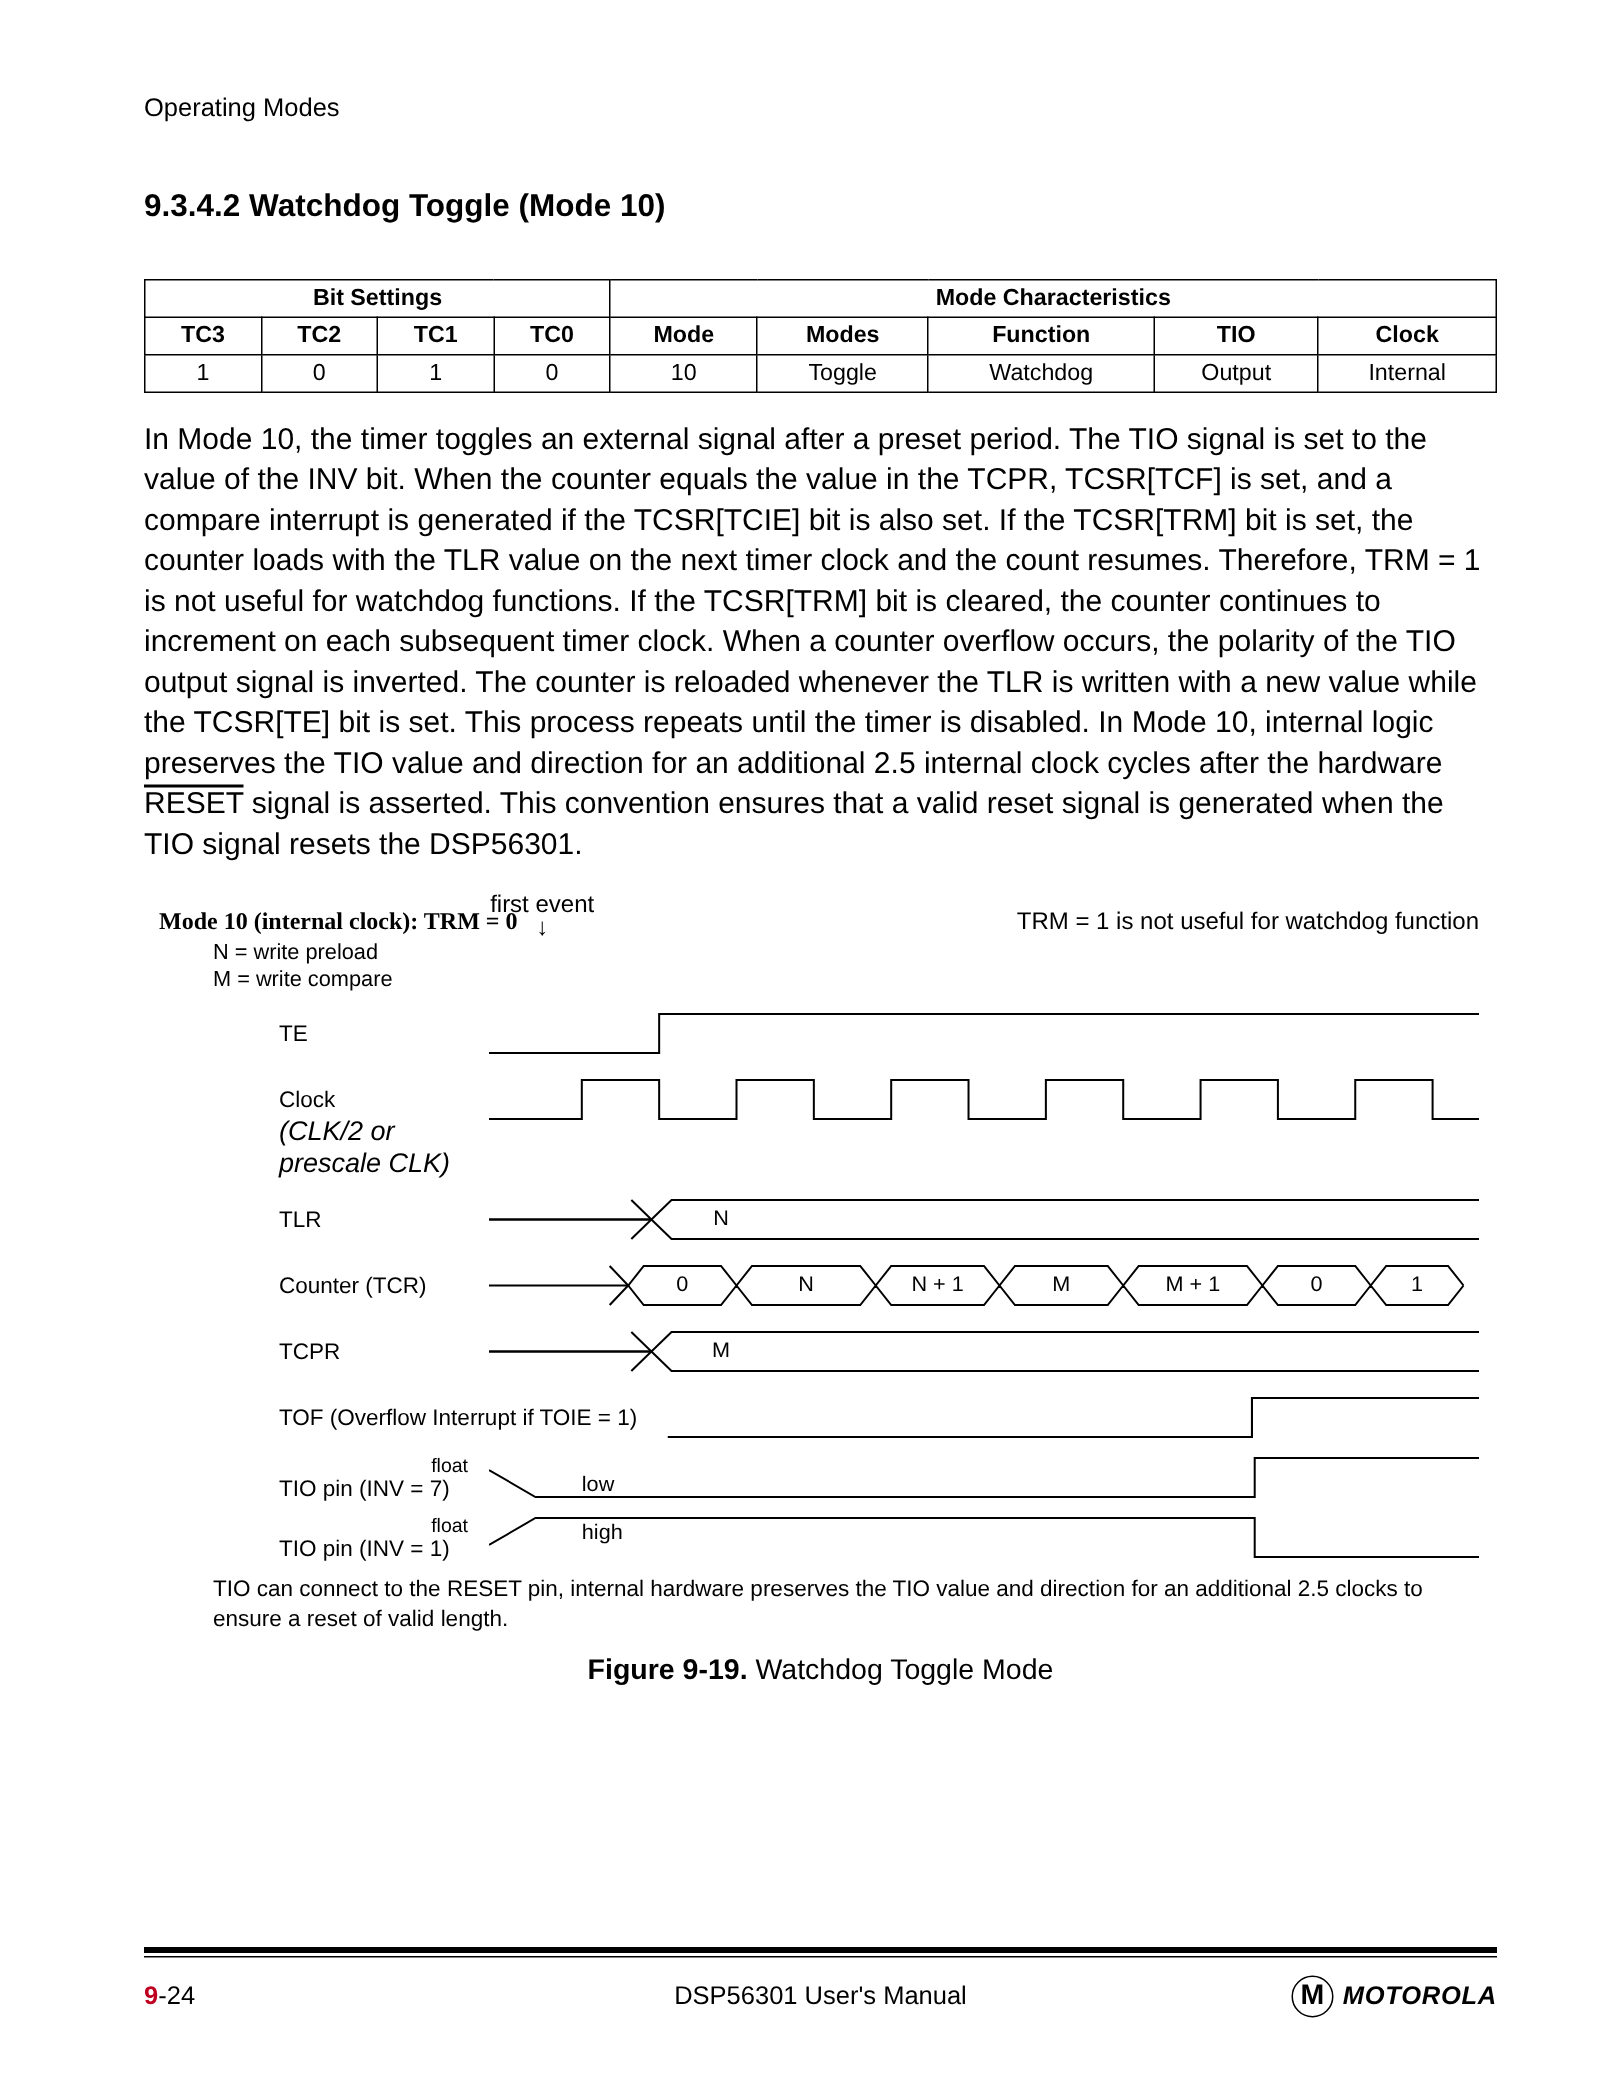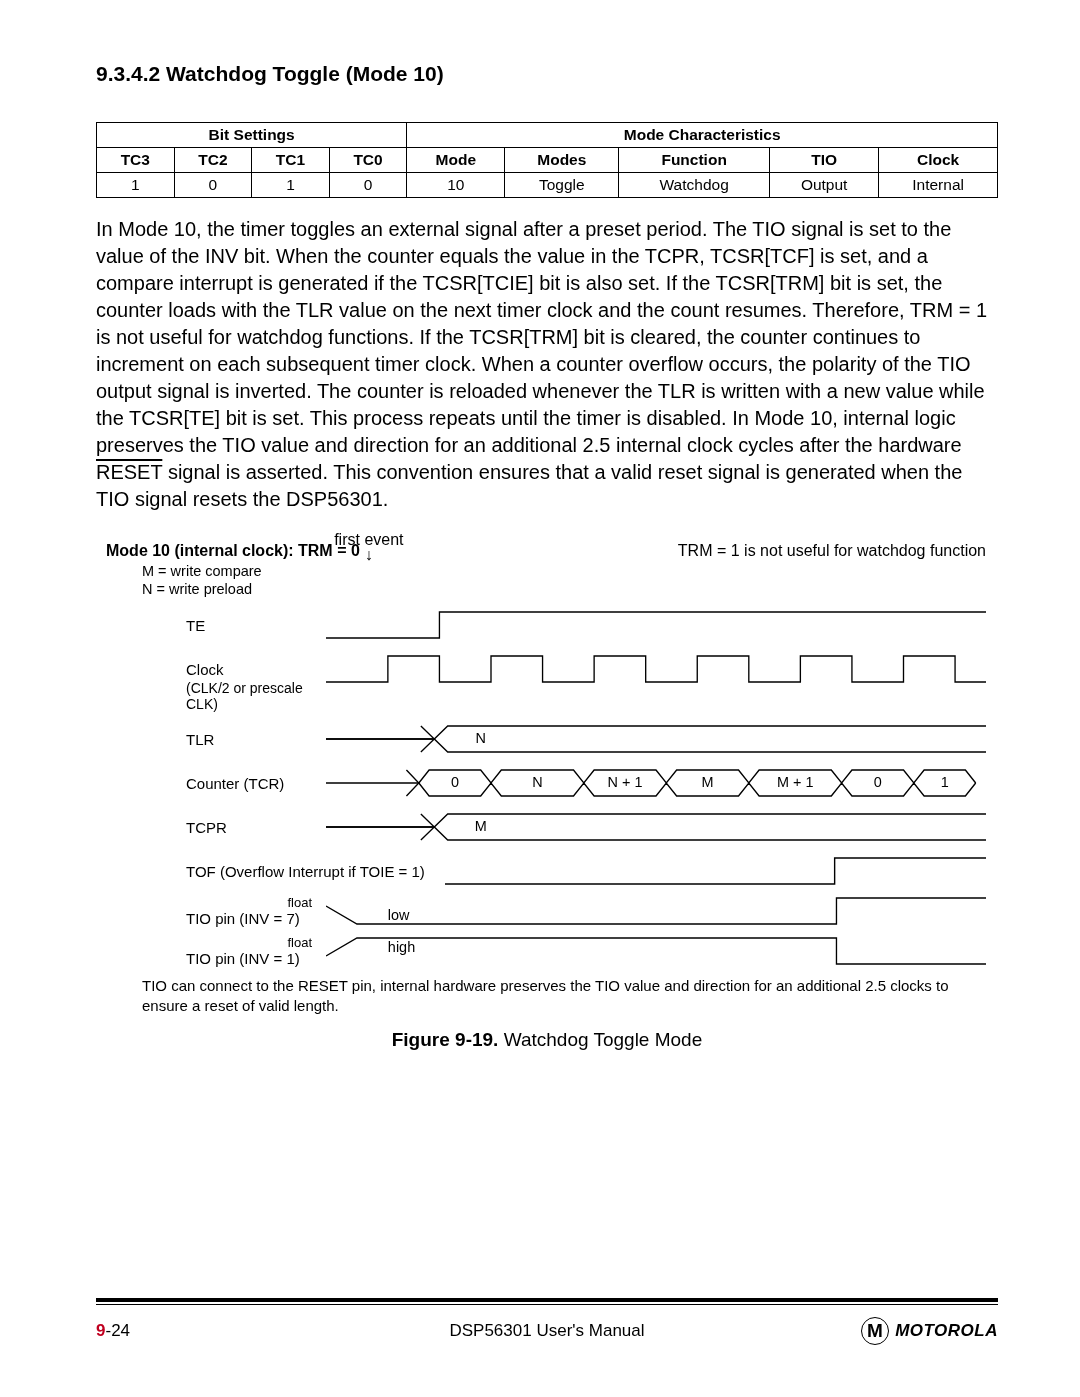--- a/index.html
+++ b/index.html
@@ -46,39 +46,39 @@
   .diagram-box {
     margin-left: 10px;
     margin-top: 6px;
     position: relative;
     width: 880px;
   }
   .diag-title-row {
     font-size: 16px;
     margin-bottom: 2px;
   }
-  .diag-title-row .bold { font-weight: bold; }
+  .diag-title-row .bold { font-weight: bold; font-family: Liberation Serif, serif; }
   .diag-sub {
     font-size: 14.5px;
     margin-left: 36px;
     line-height: 1.25;
   }
   .sig-row {
     display: flex;
     align-items: center;
     margin-top: 10px;
   }
   .sig-label {
     width: 220px;
     font-size: 15px;
     text-align: left;
     padding-left: 80px;
     padding-right: 10px;
   }
-  .sig-label.small { font-size: 14px; }
+  .sig-label.small { font-size: 18px; font-style: italic; }
   .wave { flex: 1; height: 34px; position: relative; }
   .line-flat { stroke:#000; stroke-width:1.3; fill:none; }
   .txt { font-size:14px; }
   .center-txt { text-anchor: middle; }
   .tio-row { margin-top: 6px; }
   .figure-caption {
     text-align: center;
     font-size: 19px;
     margin-top: 14px;
   }
@@ -127,20 +127,21 @@
     font-style: normal;
     font-weight: bold;
     font-size: 19px;
     font-family: Arial;
   }
 </style>
 </head>
 <body>
 
 <div class="page">
+  <div class="running-head">Operating Modes</div>
 
   <div class="section-title">
     <span>9.3.4.2</span>
     <span>Watchdog Toggle (Mode 10)</span>
   </div>
 
   <table class="bits">
     <thead>
       <tr>
         <th colspan="4">Bit Settings</th>
@@ -177,22 +178,22 @@
 
   <div class="diagram-box">
     <div class="diag-title-row" style="display:flex; justify-content:space-between; align-items:flex-end;">
       <span class="bold">Mode 10 (internal clock): TRM = 0</span>
       <span style="position:relative; left:-150px;">
         <span>first event</span>
         <span style="display:block;text-align:center;line-height:0.7;">↓</span>
       </span>
       <span>TRM = 1 is not useful for watchdog function</span>
     </div>
+    <div class="diag-sub">N = write preload</div>
     <div class="diag-sub">M = write compare</div>
-    <div class="diag-sub">N = write preload</div>
 
     <div class="sig-row">
       <div class="sig-label">TE</div>
       <svg class="wave" viewBox="0 0 640 34" preserveAspectRatio="none">
         <path class="line-flat" d="M0 30 H110 V4 H640"></path>
       </svg>
     </div>
 
     <div class="sig-row">
       <div class="sig-label">

